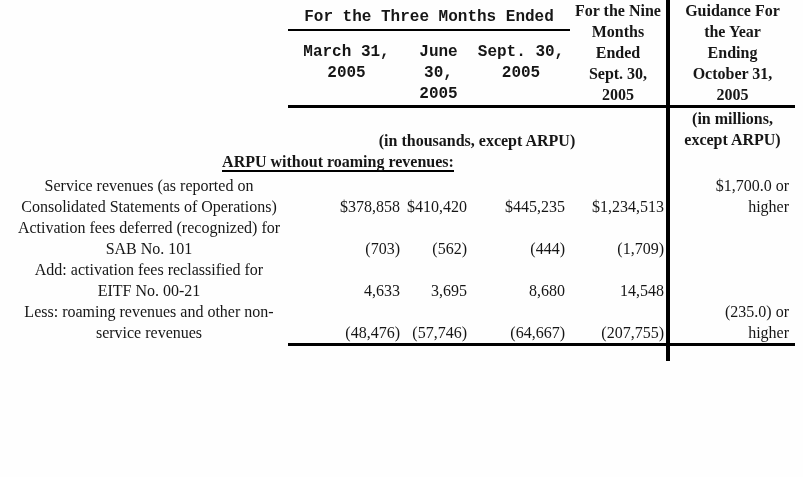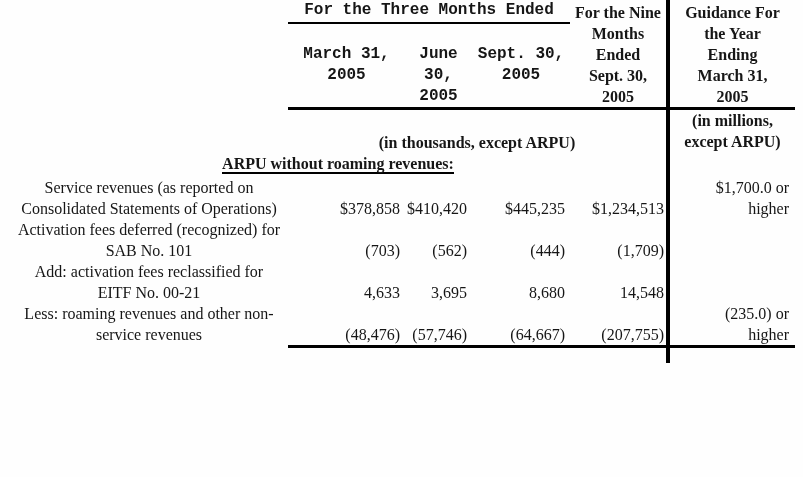--- a/index.html
+++ b/index.html
@@ -31,21 +31,21 @@
   .guidc { text-align:center; border-left:4px solid #000; }
   
   .rule3 { border-bottom:3px solid #000; }
   .rule5 { border-bottom:5px solid #000; }
   
   .hgroup { vertical-align:bottom;font-family:Liberation Mono, monospace; }
   .group-title {
     display:block; text-align:center; font-weight:bold;
     border-bottom:2px solid #000; padding-bottom:1px;
   }
-  .months { display:flex; padding-top:20px; }
+  .months { display:flex; padding-top:11px; }
   .months > div { text-align:center; white-space:pre-line; font-weight:bold; }
   .m1 { width:117px; } .m2 { width:67px; } .m3 { width:98px; }
   .label-cell { vertical-align:top; padding-left:2px;text-align:center; }
   .section-title { border-bottom:2px solid #000; padding-bottom:0px; }
   .tall { height:42px; }
 </style>
 </head>
 <body>
 
 <div class="page">
@@ -74,21 +74,21 @@
         </div>
       </td>
       <td class="b center pre rule3">For the Nine
 Months
 Ended
 Sept. 30,
 2005</td>
       <td class="b center pre guidc rule3">Guidance For
 the Year
 Ending
-March 31,
+October 31,
 2005</td>
     </tr>
 
     <tr>
       <td style="height:44px"></td>
       <td colspan="4" class="center b" style="vertical-align:bottom">(in thousands, except ARPU)</td>
       <td class="b pre guidc" style="vertical-align:top">(in millions,
 except ARPU)</td>
     </tr>
 

